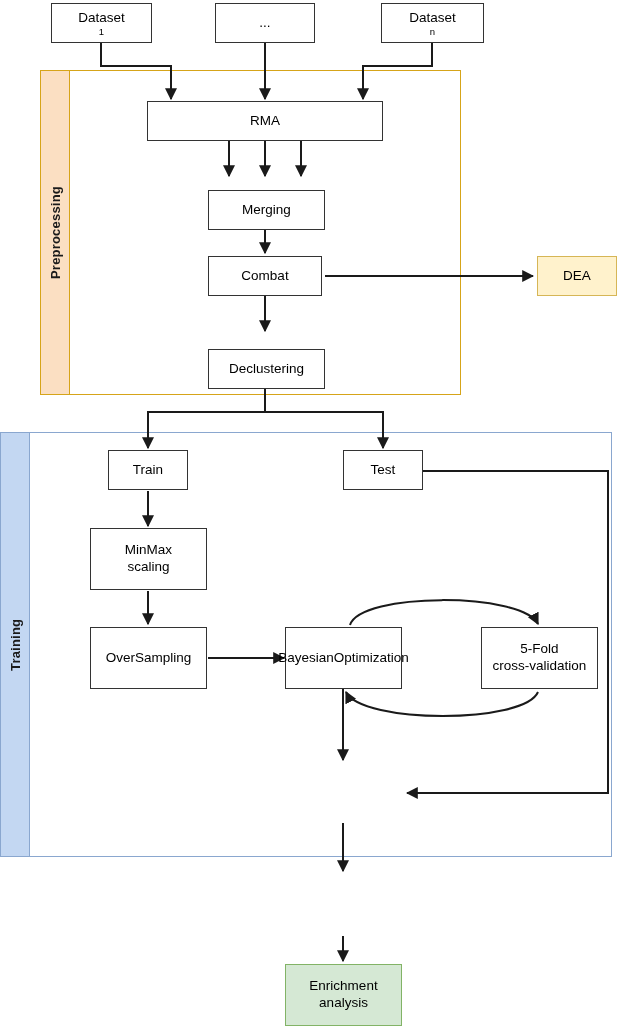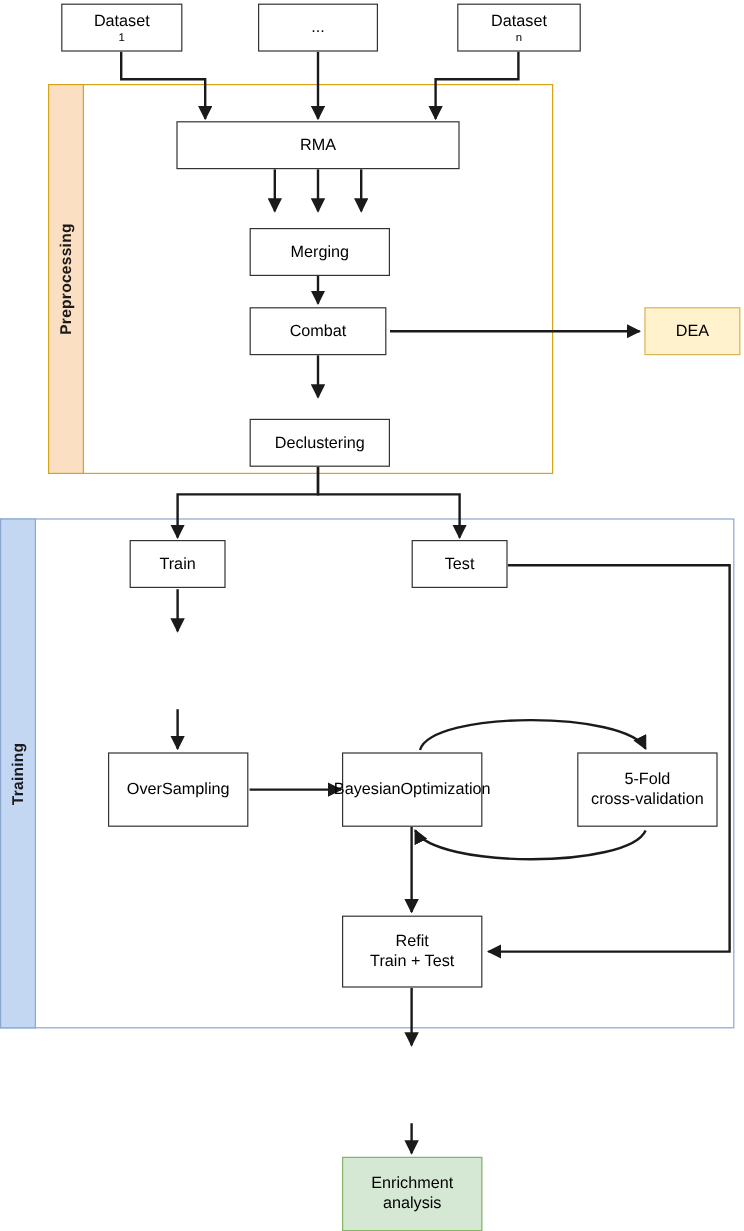--- a/index.html
+++ b/index.html
@@ -198,39 +198,39 @@
   </div>
 
   <div class="node" style="left:108px; top:450px; width:80px; height:40px;">
     <span>Train</span>
   </div>
 
   <div class="node" style="left:343px; top:450px; width:80px; height:40px;">
     <span>Test</span>
   </div>
 
+  <div class="node" style="left:90px; top:528px; width:117px; height:62px; flex-direction:column;">
+    <span>MinMax</span>
+    <span>scaling</span>
+  </div>
 
   <div class="node" style="left:90px; top:627px; width:117px; height:62px;">
     <span>OverSampling</span>
   </div>
 
   <div class="node" style="left:285px; top:627px; width:117px; height:62px; flex-direction:row;">
     <span>Bayesian</span>
     <span>Optimization</span>
   </div>
 
   <div class="node" style="left:481px; top:627px; width:117px; height:62px; flex-direction:column;">
     <span>5-Fold</span>
     <span>cross-validation</span>
   </div>
 
-  <div class="node" style="left:285px; top:763px; width:117px; height:60px; flex-direction:column;">
-    <span>Refit</span>
-    <span>Train + Test</span>
-  </div>
 
 
   <div class="node" style="left:285px; top:964px; width:117px; height:62px; flex-direction:column;
               background:#d5e8d4; border-color:#82b366;">
     <span>Enrichment</span>
     <span>analysis</span>
   </div>
 
 </div>
 

